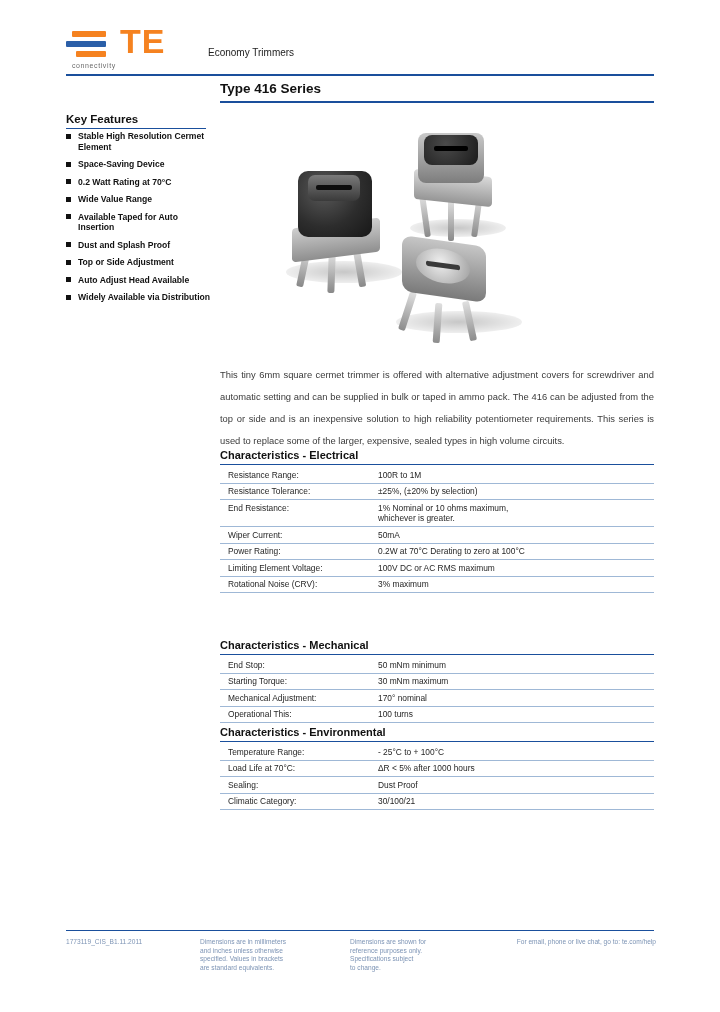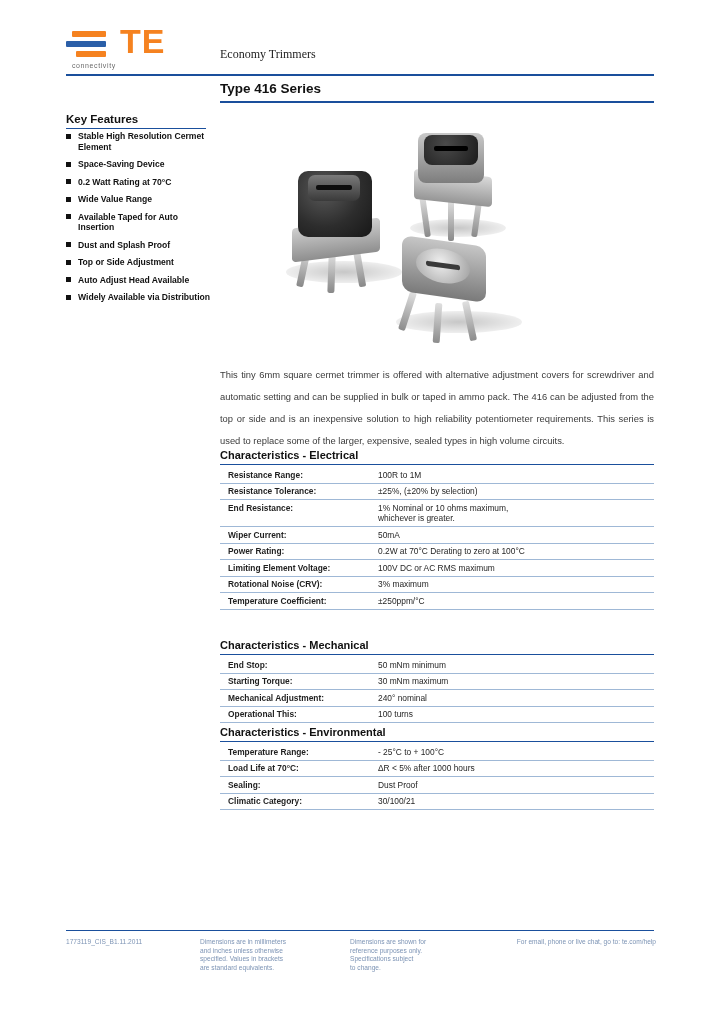--- a/index.html
+++ b/index.html
@@ -43,24 +43,23 @@
   .logo-bar.b3 { left: 10px; top: 29px; width: 30px; height: 6px; background: #f58220; }
   .logo-sub {
     position: absolute;
     left: 6px; top: 40px;
     font-size: 7px;
     color: #6b6b6b;
     letter-spacing: 0.6px;
   }
   .header-title {
     position: absolute;
-    left: 220px; top: 47px;
-    font-size: 12px;
+    left: 208px; top: 47px;
+    font-size: 10px;
     color: #222;
-    font-family: Liberation Serif, serif;
   }
   .rule-top {
     position: absolute;
     left: 66px; top: 74px;
     width: 588px; height: 2px;
     background: #1a4f9c;
   }
 
   
   .series-title {
@@ -272,21 +271,21 @@
   }
   table.spec td {
     padding: 2.5px 4px;
     border-bottom: 0.8px solid #9fb8d6;
     vertical-align: top;
     line-height: 10.5px;
   }
   table.spec tr:last-child td { border-bottom: 0.8px solid #9fb8d6; }
   table.spec td.k {
     width: 150px;
-    font-weight: bold;
+    font-weight: normal;
     padding-left: 8px;
   }
   table.spec td.v { padding-left: 8px; }
 
   
   #elec-title { top: 449px; }
   #elec-rule  { top: 464px; }
   #elec-table { top: 467px; }
 
   #mech-title { top: 639px; }
@@ -438,42 +437,38 @@
       <td class="v">0.2W at 70°C Derating to zero at 100°C</td>
     </tr>
     <tr>
       <td class="k">Limiting Element Voltage:</td>
       <td class="v">100V DC or AC RMS maximum</td>
     </tr>
     <tr>
       <td class="k">Rotational Noise (CRV):</td>
       <td class="v">3% maximum</td>
     </tr>
-    <tr>
-      <td class="k">Temperature Coefficient:</td>
-      <td class="v">±250ppm/°C</td>
-    </tr>
   </tbody>
     </table>
 
   <div class="sec-title" id="mech-title">Characteristics - Mechanical</div>
   <div class="sec-rule" id="mech-rule"></div>
   <table class="spec" id="mech-table">
     <tbody>
         <tr>
       <td class="k">End Stop:</td>
       <td class="v">50 mNm minimum</td>
     </tr>
     <tr>
       <td class="k">Starting Torque:</td>
       <td class="v">30 mNm maximum</td>
     </tr>
     <tr>
       <td class="k">Mechanical Adjustment:</td>
-      <td class="v">240° nominal</td>
+      <td class="v">170° nominal</td>
     </tr>
     <tr>
       <td class="k">Operational This:</td>
       <td class="v">100 turns</td>
     </tr>
   </tbody>
     </table>
 
   <div class="sec-title" id="env-title">Characteristics - Environmental</div>
   <div class="sec-rule" id="env-rule"></div>

